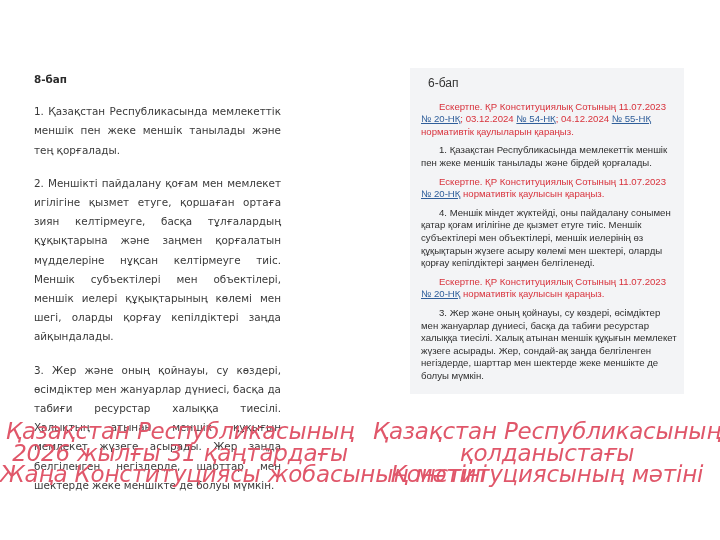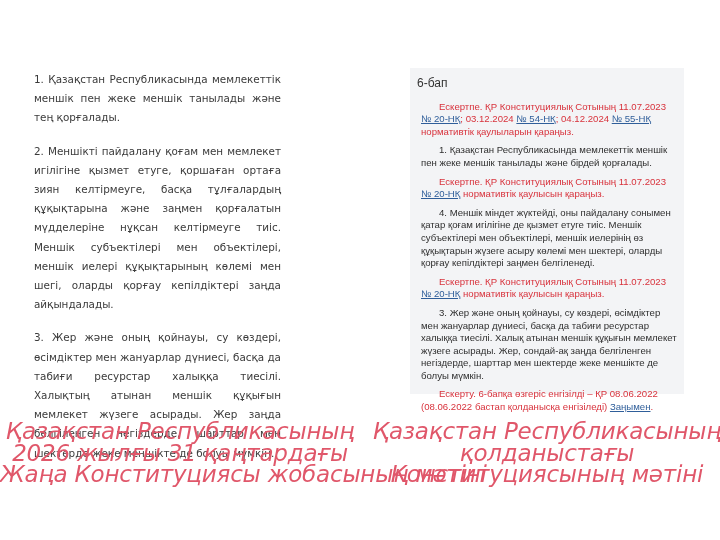--- a/index.html
+++ b/index.html
@@ -12,59 +12,59 @@
       color: #3a3a3a; font-size: 10.4px; line-height: 19.2px;
       font-family: "DejaVu Sans", sans-serif;
     }
     .left-doc .chapter { font-weight: bold; font-size: 10.4px; margin: 0 0 13px 0; color: #2c2c2c; }
     .left-doc p { margin: 0 0 14px 0; text-align: justify; }
     .right-box {
       position: absolute; left: 410px; top: 68px; width: 274px; height: 326px;
       background: #f3f4f6; box-sizing: border-box; padding: 9px 6px 0 7px;
       font-size: 9.6px; line-height: 12.6px; color: #2f2f2f;
     }
-    .right-box .chapter { font-size: 12px; color: #333; margin: 0 0 11px 0; }
+    .right-box .chapter { font-size: 12px; color: #333; margin: 0 0 11px 11px; }
     .right-box p { margin: 0 0 6px 4px; text-indent: 18px; }
     .right-box .note { color: #d8323c; }
     .right-box a { color: #2f5e9a; text-decoration: underline; }
     .right-box .sep { color: #d8323c; }
     .caption {
       position: absolute; top: 421px; width: 360px; text-align: center;
       color: #e0576a; font-style: italic; font-size: 23px; line-height: 21.5px;
       font-family: "DejaVu Sans", sans-serif; letter-spacing: -0.2px; white-space: nowrap;
     }
     .caption.left { left: 0; }
     .caption.right { left: 367px; }
     .caption div { overflow: visible; }
   </style>
 </head>
 <body>
 
 <div class="left-doc">
+  <div class="chapter">8-бап</div>
   <p>1. Қазақстан Республикасында мемлекеттік меншік пен жеке меншік танылады және тең қорғалады.</p>
   <p>2. Меншікті пайдалану қоғам мен мемлекет игілігіне қызмет етуге, қоршаған ортаға зиян келтірмеуге, басқа тұлғалардың құқықтарына және заңмен қорғалатын мүдделеріне нұқсан келтірмеуге тиіс. Меншік субъектілері мен объектілері, меншік иелері құқықтарының көлемі мен шегі, оларды қорғау кепілдіктері заңда айқындалады.</p>
   <p>3. Жер және оның қойнауы, су көздері, өсімдіктер мен жануарлар дүниесі, басқа да табиғи ресурстар халыққа тиесілі. Халықтың атынан меншік құқығын мемлекет жүзеге асырады. Жер заңда белгіленген негіздерде, шарттар мен шектерде жеке меншікте де болуы мүмкін.</p>
 </div>
 
 <div class="right-box">
   <div class="chapter">6-бап</div>
 
   <p class="note"><span>Ескертпе. ҚР Конституциялық Сотының 11.07.2023 </span><a>№ 20-НҚ</a><span class="sep">; 03.12.2024 </span><a>№ 54-НҚ</a><span class="sep">; 04.12.2024 </span><a>№ 55-НҚ</a><span> нормативтік қаулыларын қараңыз.</span></p>
 
   <p>1. Қазақстан Республикасында мемлекеттік меншік пен жеке меншік танылады және бірдей қорғалады.</p>
 
   <p class="note"><span>Ескертпе. ҚР Конституциялық Сотының 11.07.2023 </span><a>№ 20-НҚ</a><span> нормативтік қаулысын қараңыз.</span></p>
 
   <p>4. Меншік міндет жүктейді, оны пайдалану сонымен қатар қоғам игілігіне де қызмет етуге тиіс. Меншік субъектілері мен объектілері, меншік иелерінің өз құқықтарын жүзеге асыру көлемі мен шектері, оларды қорғау кепілдіктері заңмен белгіленеді.</p>
 
   <p class="note"><span>Ескертпе. ҚР Конституциялық Сотының 11.07.2023 </span><a>№ 20-НҚ</a><span> нормативтік қаулысын қараңыз.</span></p>
 
   <p>3. Жер және оның қойнауы, су көздері, өсімдіктер мен жануарлар дүниесі, басқа да табиғи ресурстар халыққа тиесілі. Халық атынан меншік құқығын мемлекет жүзеге асырады. Жер, сондай-ақ заңда белгіленген негіздерде, шарттар мен шектерде жеке меншікте де болуы мүмкін.</p>
 
-  <p class="note"><span>Ескерту. 6-бапқа өзгеріс енгізілді – ҚР 08.06.2022 (08.06.2022 бастап қолданысқа енгізіледі) </span><a>Заңымен</a><span>.</span></p>
 </div>
 
 <div class="caption left">
   <div>Қазақстан Республикасының</div>
   <div>2026 жылғы 31 қаңтардағы</div>
   <div>Жаңа Конституциясы жобасының мәтіні</div>
 </div>
 <div class="caption right">
   <div>Қазақстан Республикасының</div>
   <div>қолданыстағы</div>

